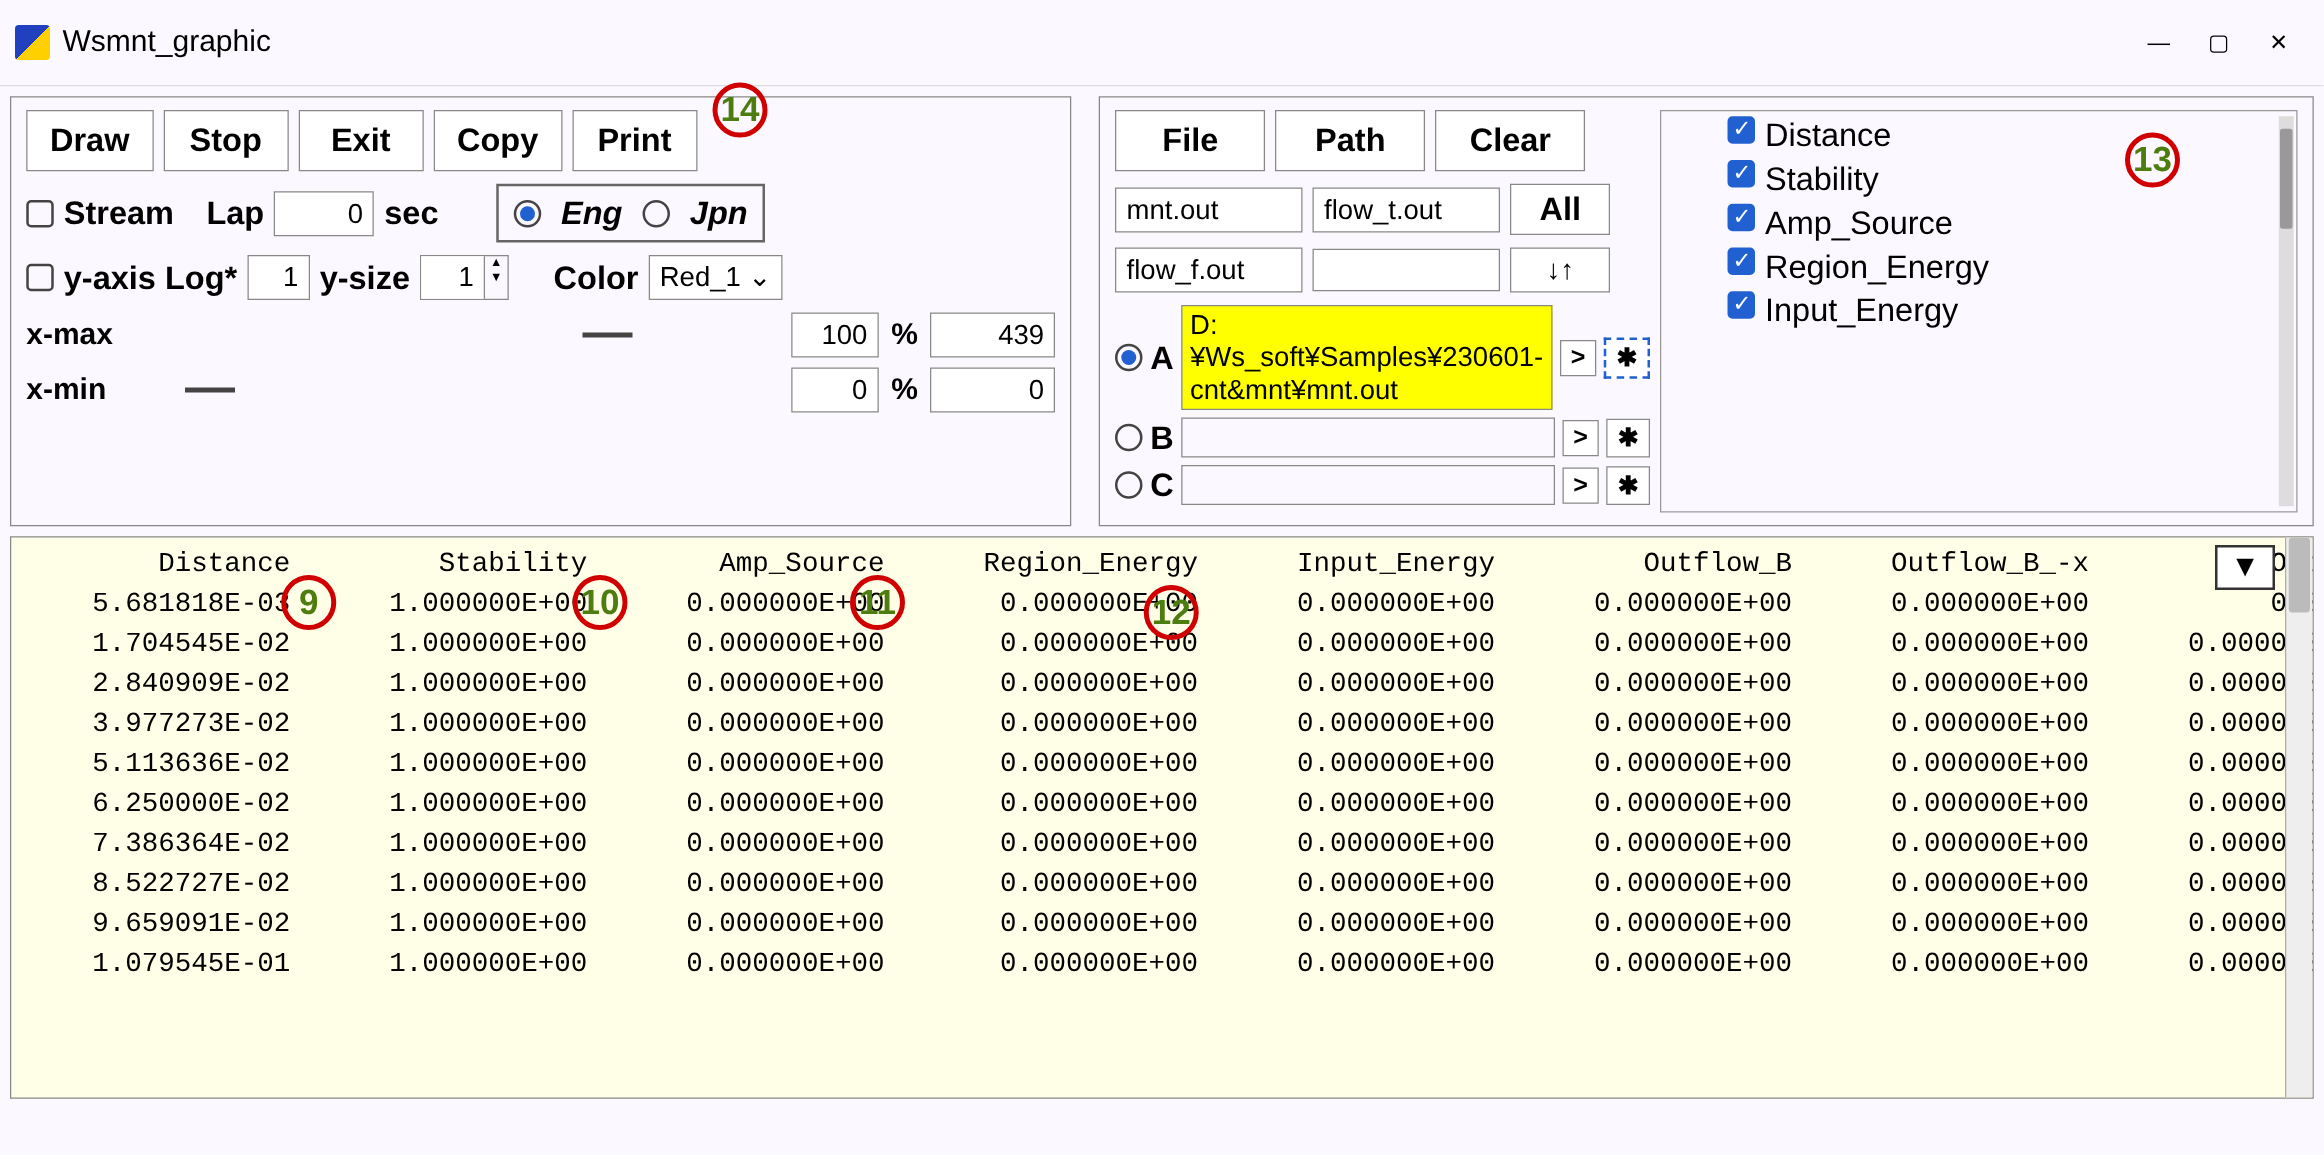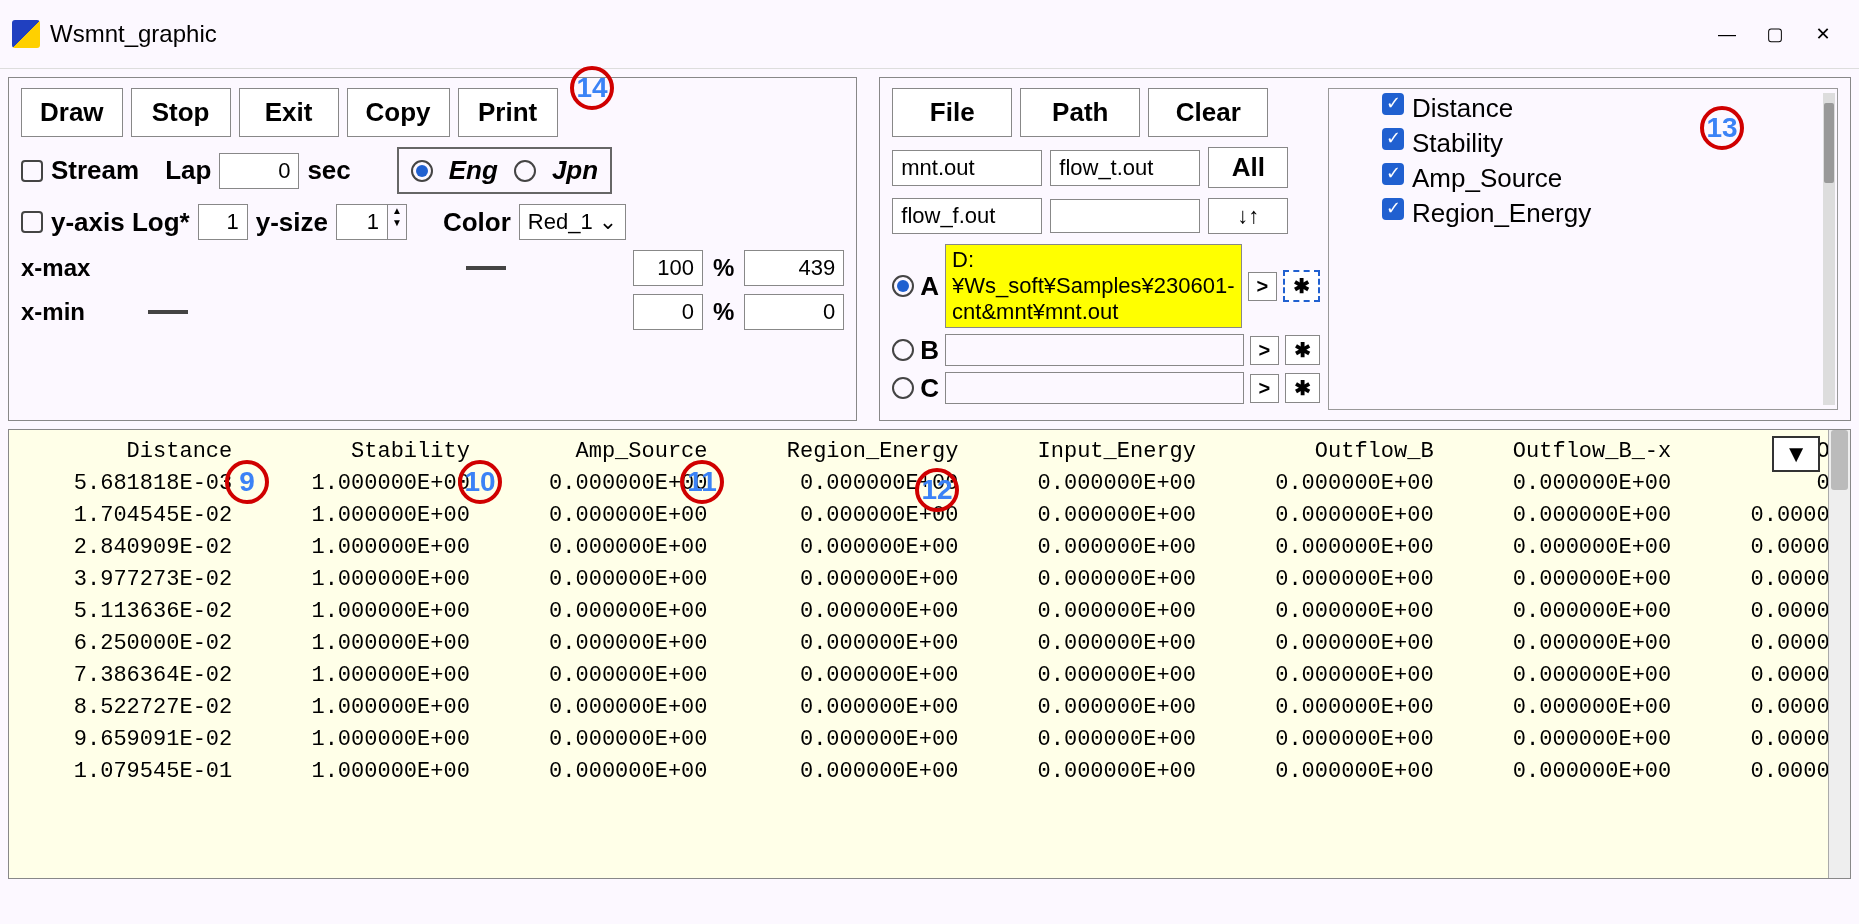--- a/index.html
+++ b/index.html
@@ -245,21 +245,21 @@
   white-space: pre;
   padding: 6px 12px;
   line-height: 32px;
 }
 .annotation {
   position: absolute;
   width: 44px;
   height: 44px;
   border: 4px solid #d00000;
   border-radius: 50%;
-  color: #3b82f6;
+  color: #4d7c0f;
   font-size: 28px;
   font-weight: bold;
   display: flex;
   align-items: center;
   justify-content: center;
   background: rgba(255,255,255,0);
   z-index: 100;
   pointer-events: none;
 }
 .right-scrollbar {
@@ -403,20 +403,24 @@
         <span class="chk checked"></span>
         <span>Stability</span>
       </div>
       <div class="check-list-item">
         <span class="chk checked"></span>
         <span>Amp_Source</span>
       </div>
       <div class="check-list-item">
         <span class="chk checked"></span>
         <span>Region_Energy</span>
+      </div>
+      <div class="check-list-item">
+        <span class="chk checked"></span>
+        <span>Input_Energy</span>
       </div>
       <div class="right-scrollbar">
         <div class="thumb"></div>
       </div>
     </div>
   </div>
 </div>
 
 <div class="grid-area">
   <div class="dropdown-btn">▼</div>

